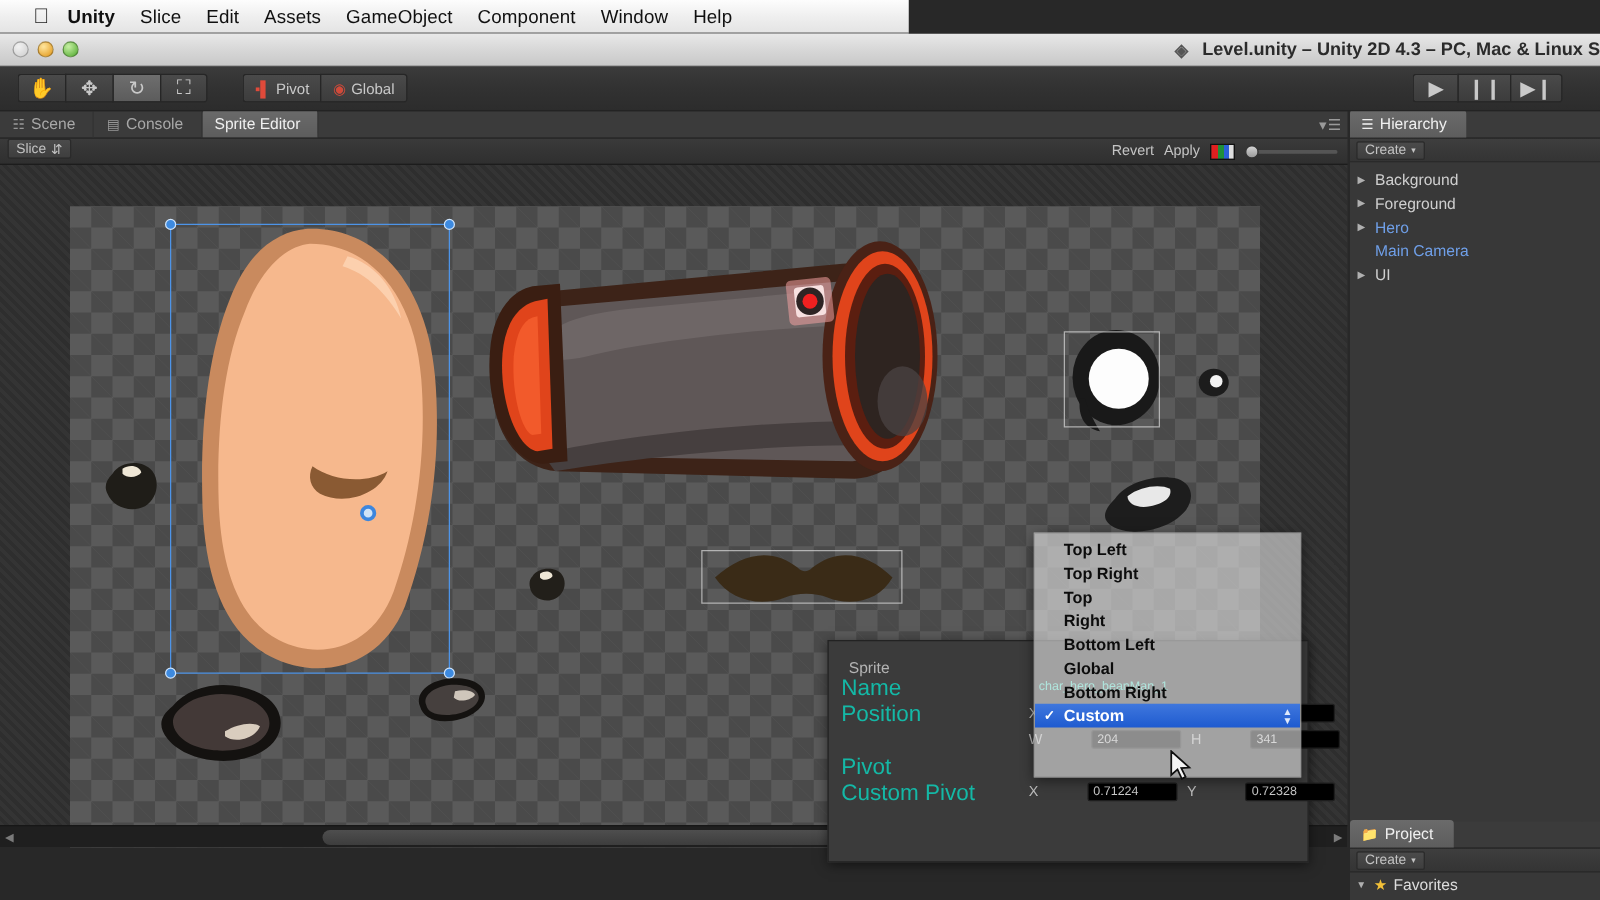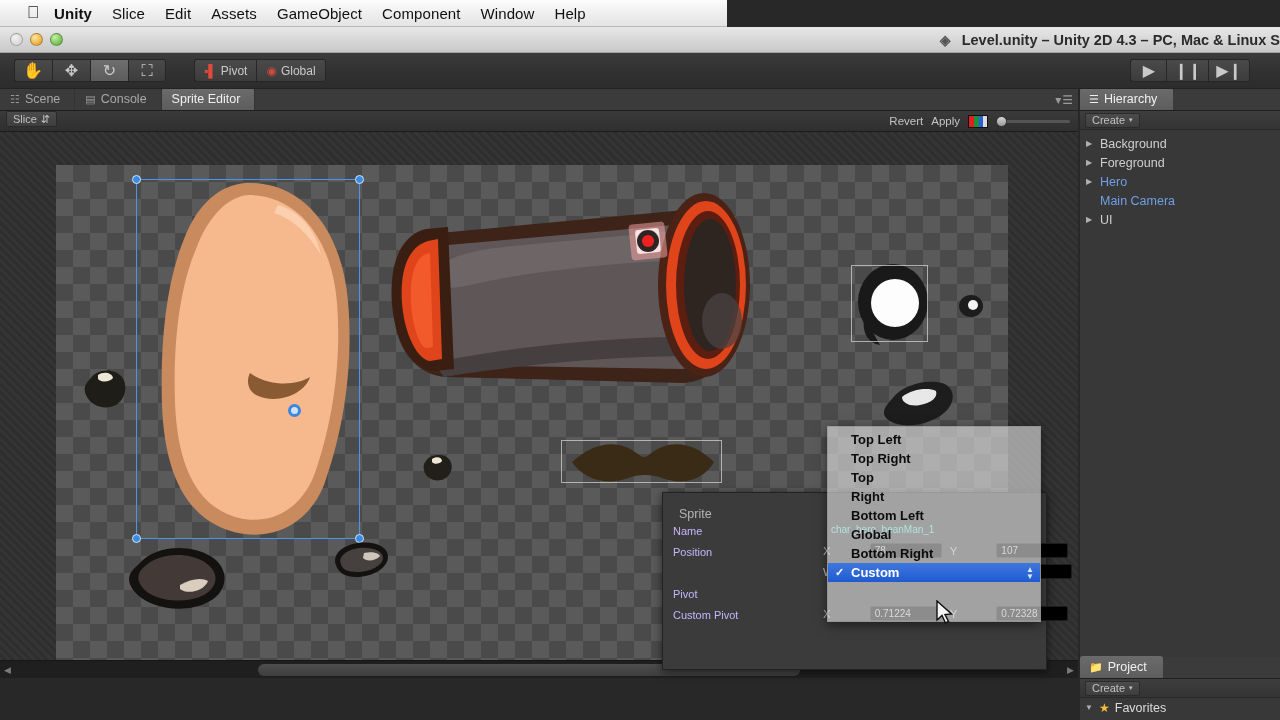--- a/index.html
+++ b/index.html
@@ -180,28 +180,28 @@
     display: flex; align-items: center;
   }
   .hscroll .thumb {
     position: absolute; left: 258px; width: 542px; height: 12px; top: 3px;
     border-radius: 6px; background: linear-gradient(to bottom,#4e4e4e,#3d3d3d);
   }
   .hscroll .ar { position: absolute; color: #7a7a7a; font-size: 9px; }
 
   
   .sprite-panel {
-    position: absolute; left: 662px; top: 492px; width: 385px; height: 178px;
+    position: absolute; left: 662px; top: 512px; width: 385px; height: 178px;
     background: #3b3b3b; border: 1px solid #222;
     box-shadow: 0 2px 9px rgba(0,0,0,.55);
     z-index: 25;
   }
   .sp-title { position: absolute; left: 16px; top: 14px; font-size: 12.5px; color: #b4b4b4; }
   .sp-row { position: absolute; left: 10px; height: 17px; display: flex; align-items: center; }
-  .sp-label { width: 120px; font-size: 11px; color: #c4b5fd; }
+  .sp-label { width: 120px; font-size: 18px; color: #14b8a6; }
   .sp-name-val { position: absolute; left: 168px; font-size: 10px; color: #5eead4; }
   .field {
     height: 15px; background: #000000; border: 1px solid #1e1e1e; border-radius: 2px;
     font-size: 10px; color: #c9c9c9; padding: 0 4px; display: flex; align-items: center; margin-left: 35px;
   }
   .axis { font-size: 11.5px; color: #bcbcbc; margin-right: 4px; }
   .pivot-focus {
     position: absolute; left: 663px; top: 599px; width: 44px; height: 21px;
     border: 2px solid #2f8ae0; border-radius: 2px;
   }

